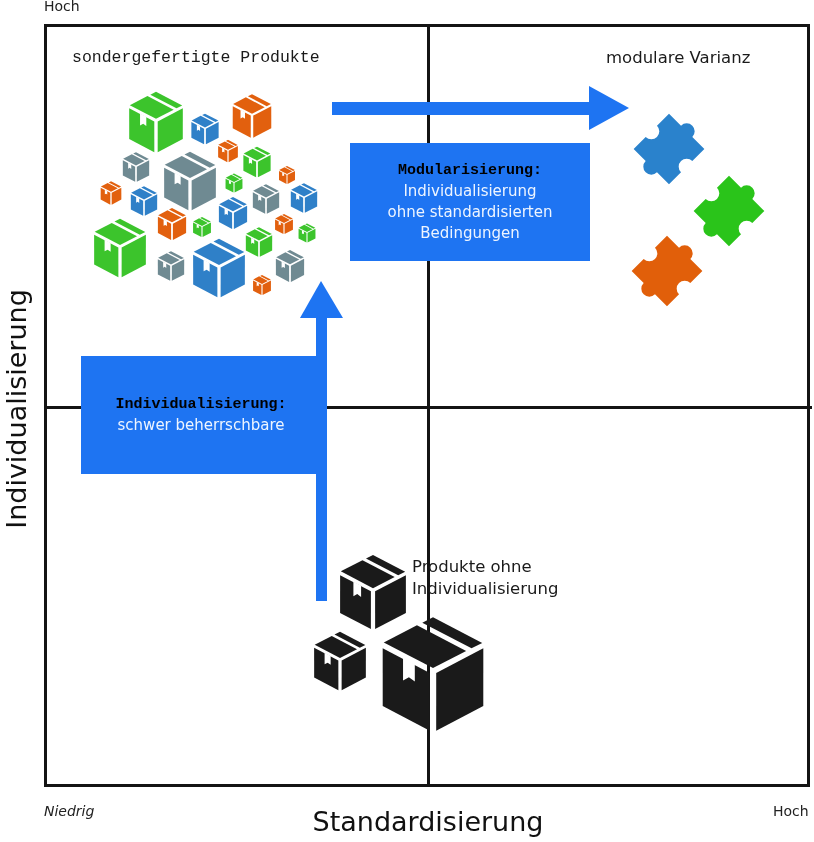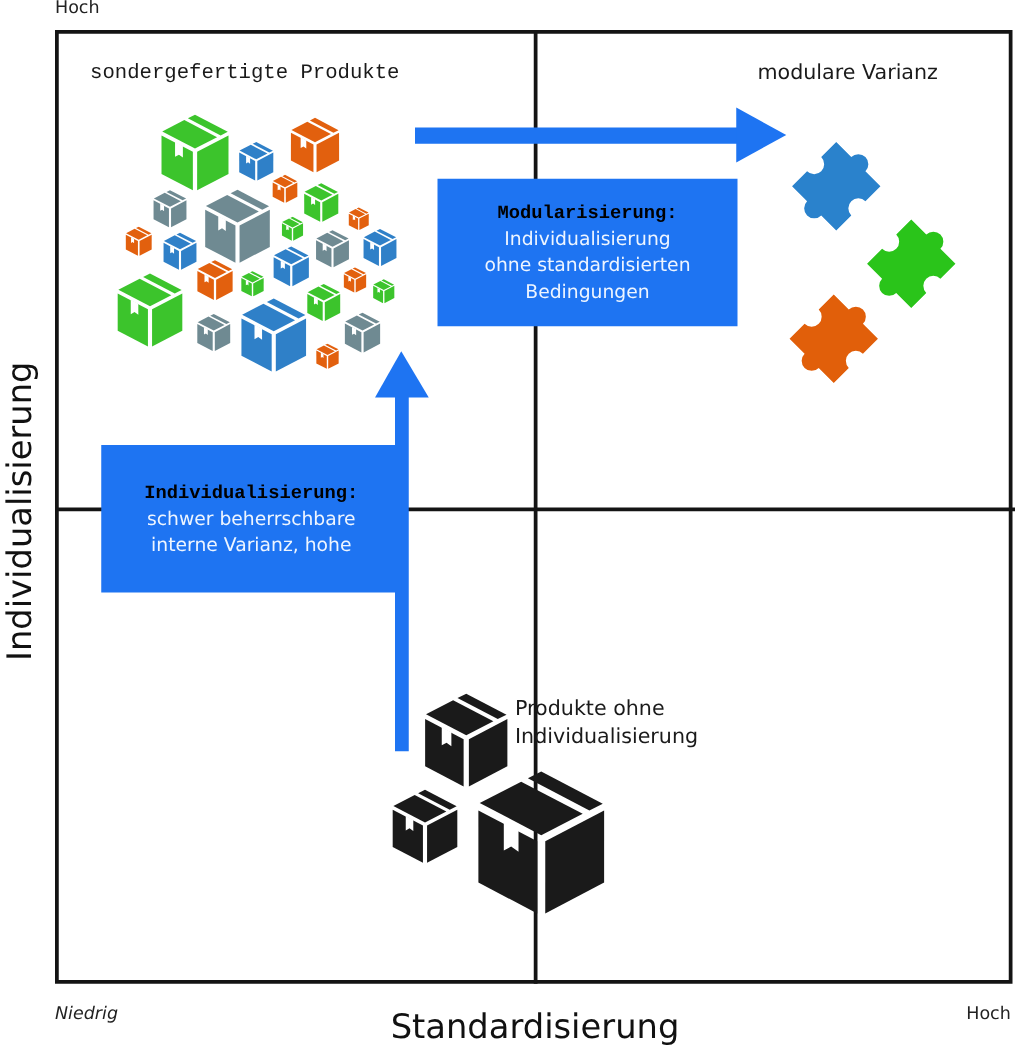--- a/index.html
+++ b/index.html
@@ -189,14 +189,13 @@
 <div class="abs info-box" style="left:350px; top:143px; width:240px; height:118px;">
   <div class="title">Modularisierung:</div>
   <div class="line">Individualisierung</div>
   <div class="line">ohne standardisierten</div>
   <div class="line">Bedingungen</div>
 </div>
 
 <div class="abs info-box" style="left:61px; top:356px; width:240px; height:118px;margin-left:20px;">
   <div class="title">Individualisierung:</div>
   <div class="line">schwer beherrschbare</div>
-  <div class="line">interne Varianz, hohe</div>
 </div>
 
 </body></html>

